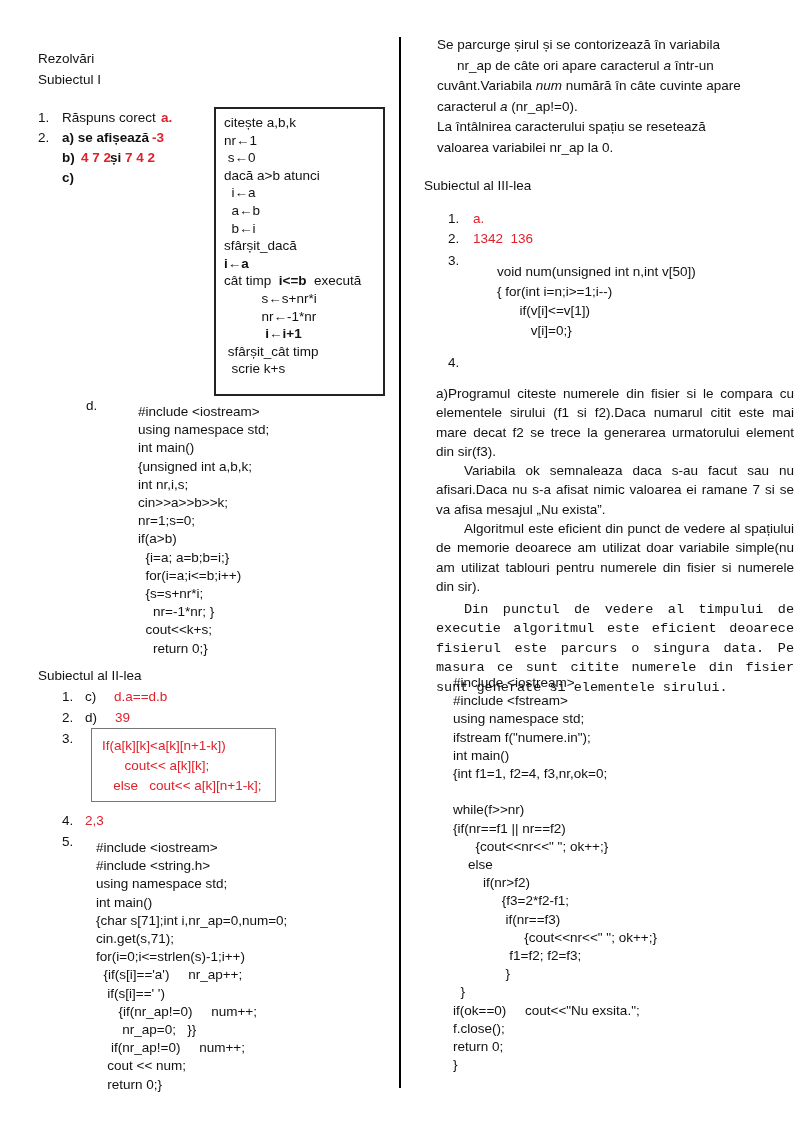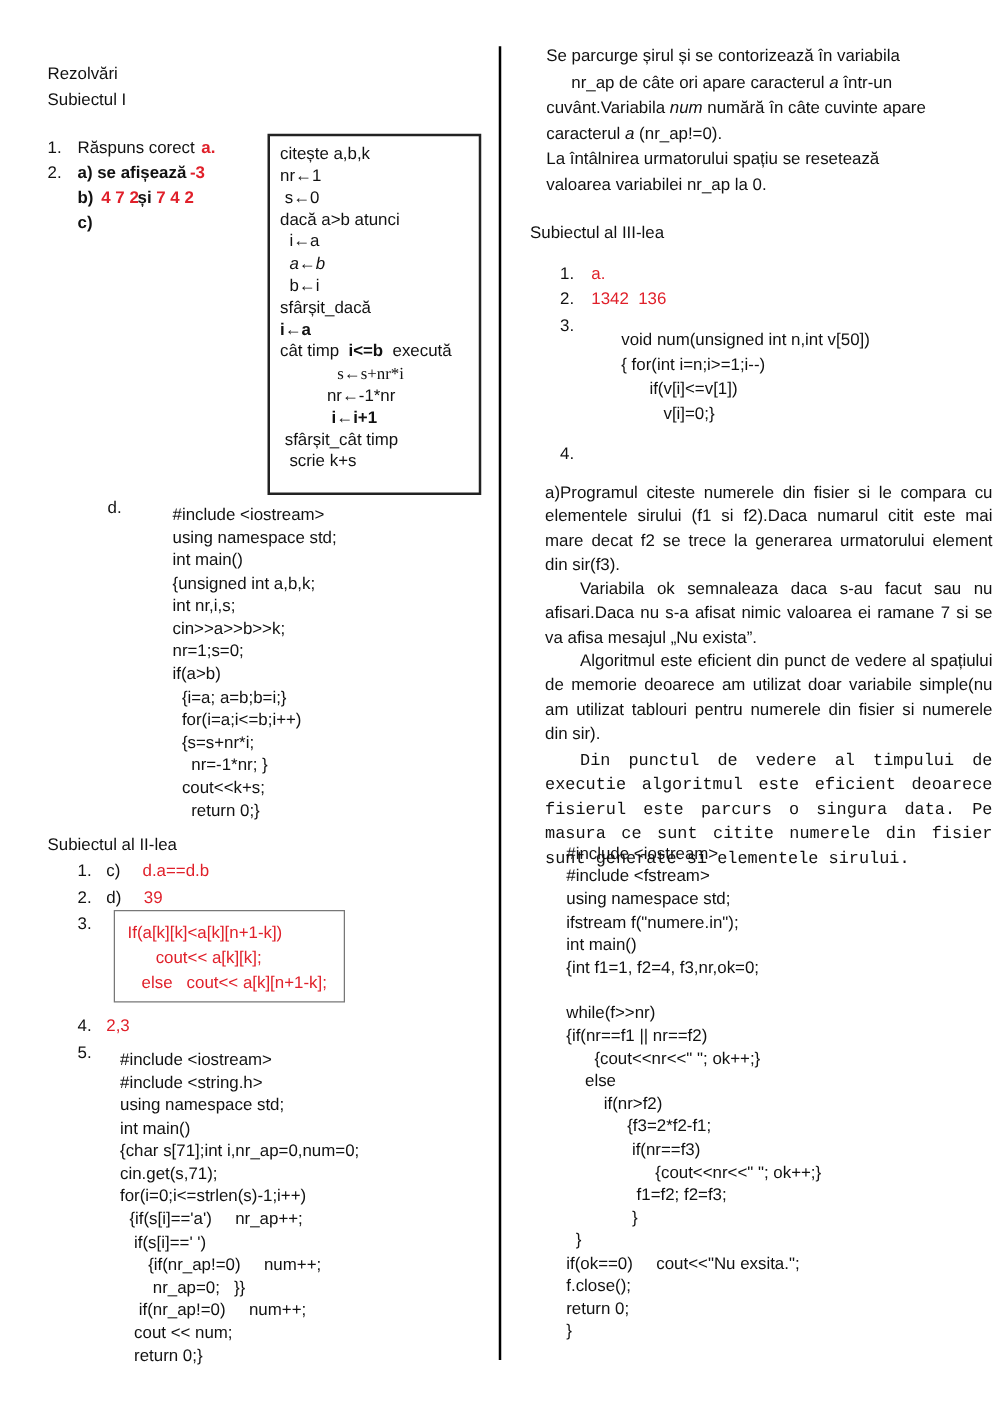--- a/index.html
+++ b/index.html
@@ -33,26 +33,26 @@
 <div class="abs b red" style="left:125px;top:150px;">7 4 2</div>
 <div class="abs b" style="left:62px;top:170px;">c)</div>
 
 <div class="algbox"></div>
 <div id="pseudo">
     <div class="abs" style="left: 224px; top: 115px;">citește a,b,k</div>
     <div class="abs" style="left: 224px; top: 132.6px;">nr←1</div>
     <div class="abs" style="left: 224px; top: 150.2px;"> s←0</div>
     <div class="abs" style="left: 224px; top: 167.8px;">dacă a&gt;b atunci</div>
     <div class="abs" style="left: 224px; top: 185.4px;">  i←a</div>
-    <div class="abs" style="left: 224px; top: 203px; font-style: italic;">  a←b</div>
+    <div class="abs" style="left: 224px; top: 203px;">  a←b</div>
     <div class="abs" style="left: 224px; top: 220.6px;">  b←i</div>
     <div class="abs" style="left: 224px; top: 238.2px;">sfârșit_dacă</div>
     <div class="abs b" style="left: 224px; top: 255.8px;">i←a</div>
     <div class="abs" style="left: 224px; top: 273.4px;"><span>cât timp  </span><span class="b">i&lt;=b</span><span>  execută</span></div>
-    <div class="abs" style="left: 236px; top: 291px; font-family: Liberation Serif, serif;">          s←s+nr*i</div>
+    <div class="abs" style="left: 224px; top: 291px;">          s←s+nr*i</div>
     <div class="abs" style="left: 224px; top: 308.6px;">          nr←-1*nr</div>
     <div class="abs b" style="left: 224px; top: 326.2px;">           i←i+1</div>
     <div class="abs" style="left: 224px; top: 343.8px;"> sfârșit_cât timp</div>
     <div class="abs" style="left: 224px; top: 361.4px;">  scrie k+s</div>
   </div>
 
 <div class="abs" style="left:86px;top:398px;">d.</div>
 <div id="coded">
     <div class="abs" style="left: 138px; top: 404px;">#include &lt;iostream&gt;</div>
     <div class="abs" style="left: 138px; top: 422.2px;">using namespace std;</div>
@@ -109,21 +109,21 @@
     <div class="abs" style="left: 96px; top: 1076.6px;">   return 0;}</div>
   </div>
 
 <div class="divider"></div>
 
 <div id="expl">
     <div class="abs" style="left: 437px; top: 37px;">Se parcurge șirul și se contorizează în variabila</div>
     <div class="abs" style="left: 437px; top: 57.5px; margin-left: 20px;"><span>nr_ap de câte ori apare caracterul </span><span class="i">a</span><span> într-un</span></div>
     <div class="abs" style="left: 437px; top: 78px;"><span>cuvânt.Variabila </span><span class="i">num</span><span> numără în câte cuvinte apare</span></div>
     <div class="abs" style="left: 437px; top: 98.5px;"><span>caracterul </span><span class="i">a</span><span> (nr_ap!=0).</span></div>
-    <div class="abs" style="left: 437px; top: 119px;">La întâlnirea urmatorului spațiu se resetează</div>
+    <div class="abs" style="left: 437px; top: 119px;">La întâlnirea caracterului spațiu se resetează</div>
     <div class="abs" style="left: 437px; top: 139.5px;">valoarea variabilei nr_ap la 0.</div>
   </div>
 
 <div class="abs" style="left:424px;top:178px;text-align:center;">Subiectul al III-lea</div>
 
 <div class="abs" style="left:448px;top:211px;">1.</div>
 <div class="abs red" style="left:473px;top:211px;">a.</div>
 <div class="abs" style="left:448px;top:231px;">2.</div>
 <div class="abs red" style="left:473px;top:231px;">1342  136</div>
 <div class="abs" style="left:448px;top:253px;">3.</div>

